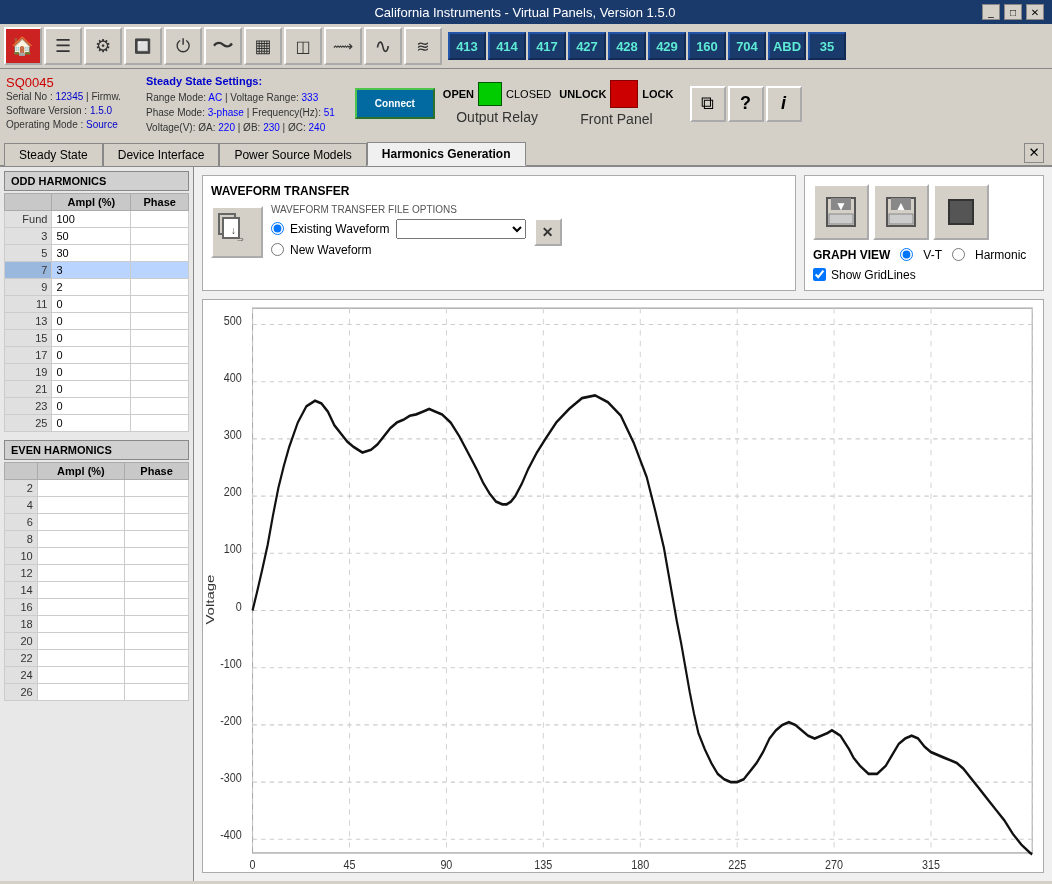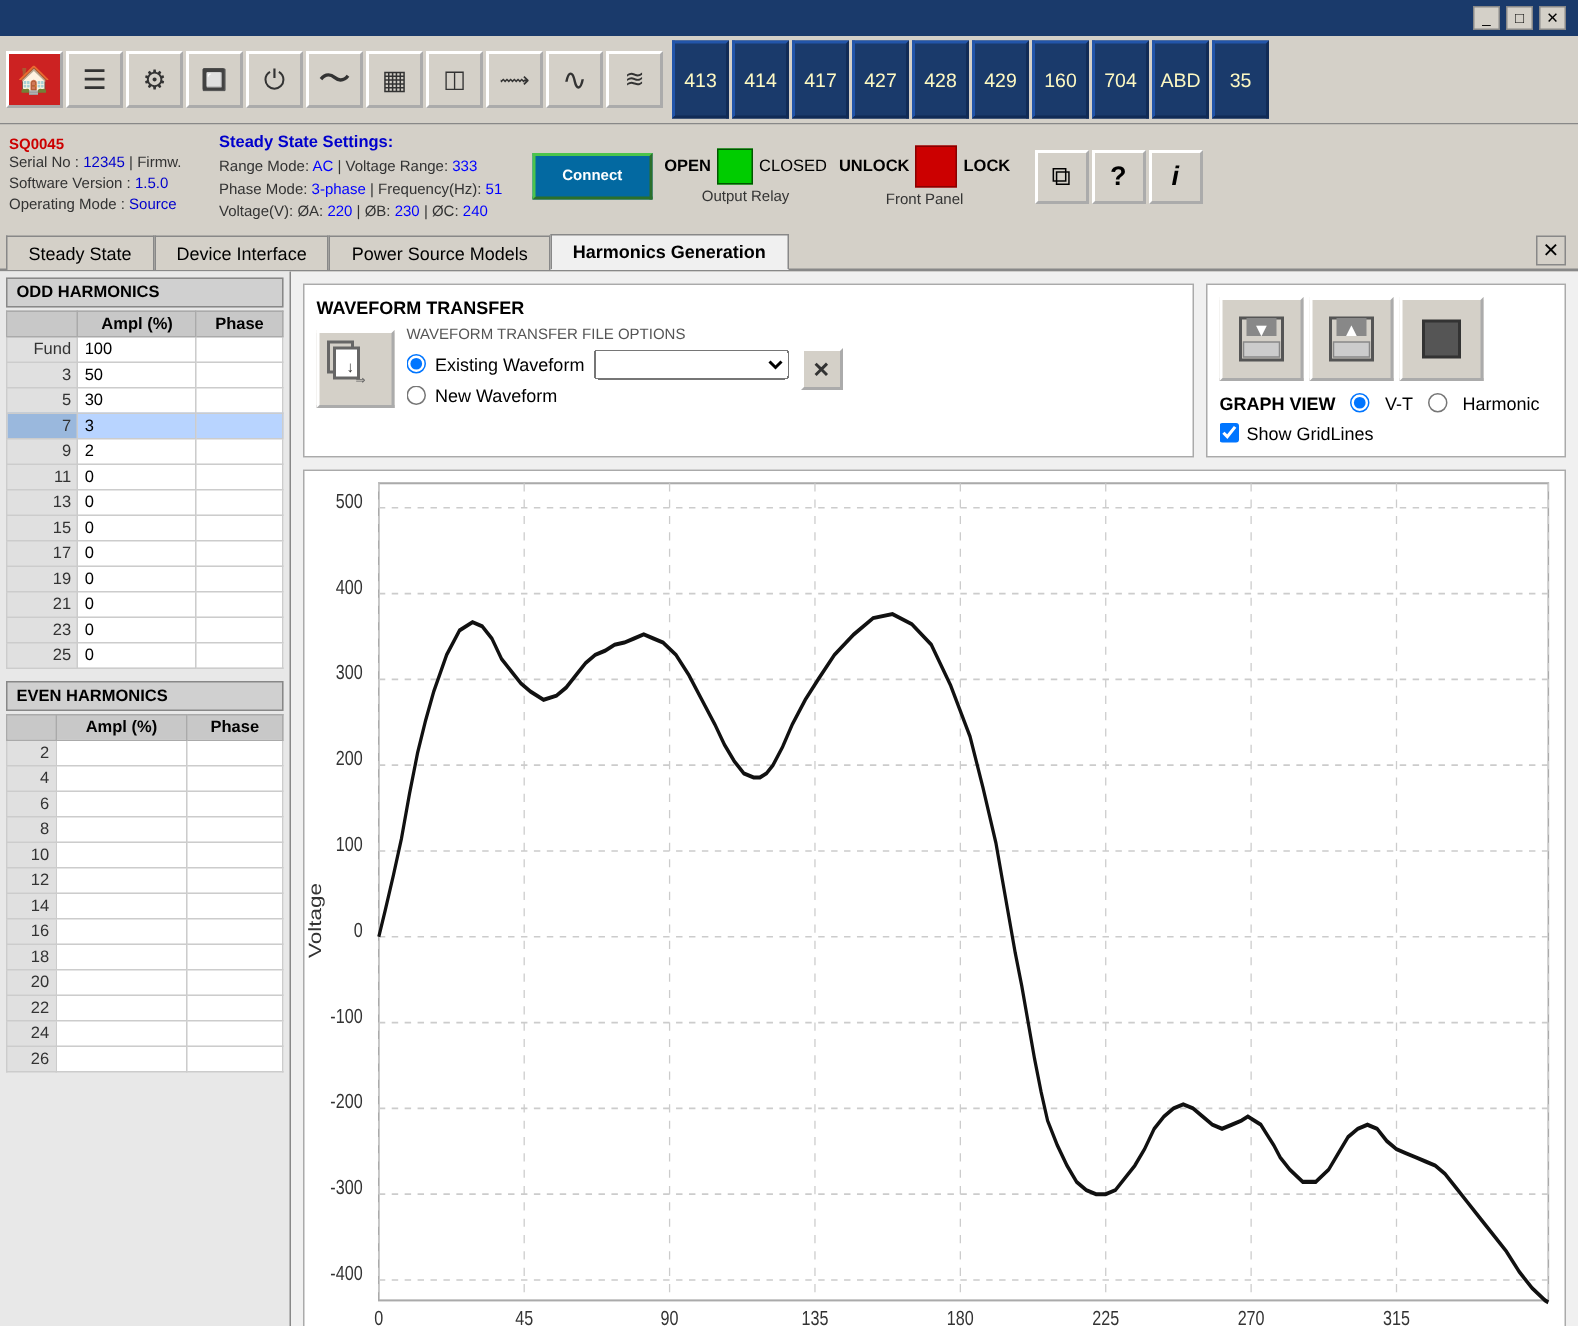--- a/index.html
+++ b/index.html
@@ -43,46 +43,46 @@
       border: 2px outset #fff;
       width: 38px; height: 38px;
       cursor: pointer;
       display: flex; align-items: center; justify-content: center;
       font-size: 18px;
       color: #333;
     }
     .toolbar-btn.home { background: #cc2222; color: white; }
     .toolbar-btn-num {
       background: #1a3a6b;
-      color: #fef9c3;
+      color: #5eead4;
       border: 2px outset #2255aa;
-      width: 38px; height: 52px;
+      width: 38px; height: 28px;
       cursor: pointer;
       display: flex; align-items: center; justify-content: center;
       font-size: 13px;
-      font-weight: normal;
-    }
-    .device-info { color: #cc0000; font-weight: bold; font-size: 10px; }
+      font-weight: bold;
+    }
+    .device-info { color: #cc0000; font-weight: normal; font-size: 13px; }
     .device-details { font-size: 10px; color: #333; line-height: 1.4; }
     .steady-state-info { font-size: 10px; color: #333; line-height: 1.5; margin-left: 20px; }
     .steady-state-info .label { color: #0000cc; font-weight: bold; font-size: 11px; }
     .steady-state-info .val { color: #0000ff; }
     .connect-btn {
       background: #0369a1;
       color: white;
       border: 2px outset #4cc44c;
       padding: 8px 16px;
       font-size: 10px;
       font-weight: bold;
       cursor: pointer;
       min-width: 80px;
     }
     .relay-green { background: #00cc00; width: 24px; height: 24px; border: 1px solid #005500; }
     .relay-red { background: #cc0000; width: 28px; height: 28px; border: 1px solid #880000; }
-    .relay-section-label { font-size: 10px; text-align: center; color: #333; margin-top: 1px; }
+    .relay-section-label { font-size: 14px; text-align: center; color: #333; margin-top: 1px; }
 
     .side-btns {
       display: flex;
       gap: 2px;
       margin-left: 8px;
     }
     .side-btn {
       background: #d4d0c8;
       border: 2px outset #fff;
       width: 36px; height: 36px;
@@ -255,20 +255,21 @@
       align-items: center;
       gap: 5px;
       font-size: 12px;
     }
   </style>
 </head>
 <body>
 
 <div class="title-bar">
   <span style="width:60px"></span>
+  <span class="title-bar-title">California Instruments - Virtual Panels, Version 1.5.0</span>
   <div class="title-bar-controls">
     <button class="title-bar-btn">_</button>
     <button class="title-bar-btn">□</button>
     <button class="title-bar-btn">✕</button>
   </div>
 </div>
 
 <div class="toolbar">
   <button class="toolbar-btn home">🏠</button>
   <button class="toolbar-btn">☰</button>

